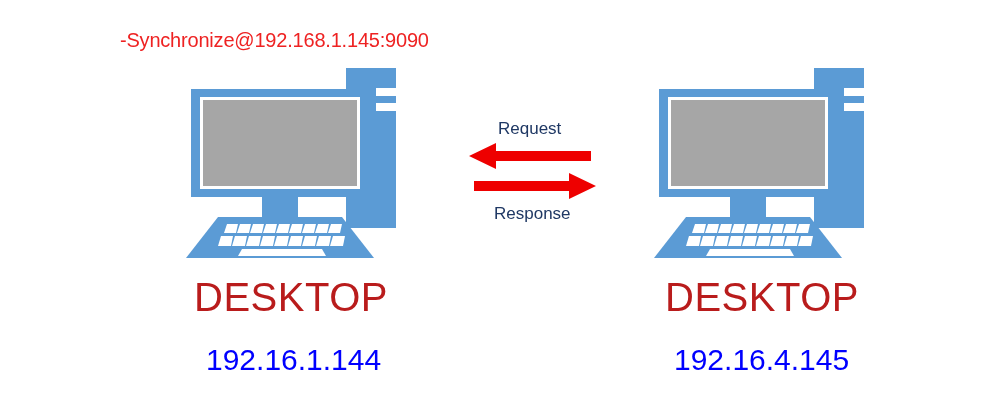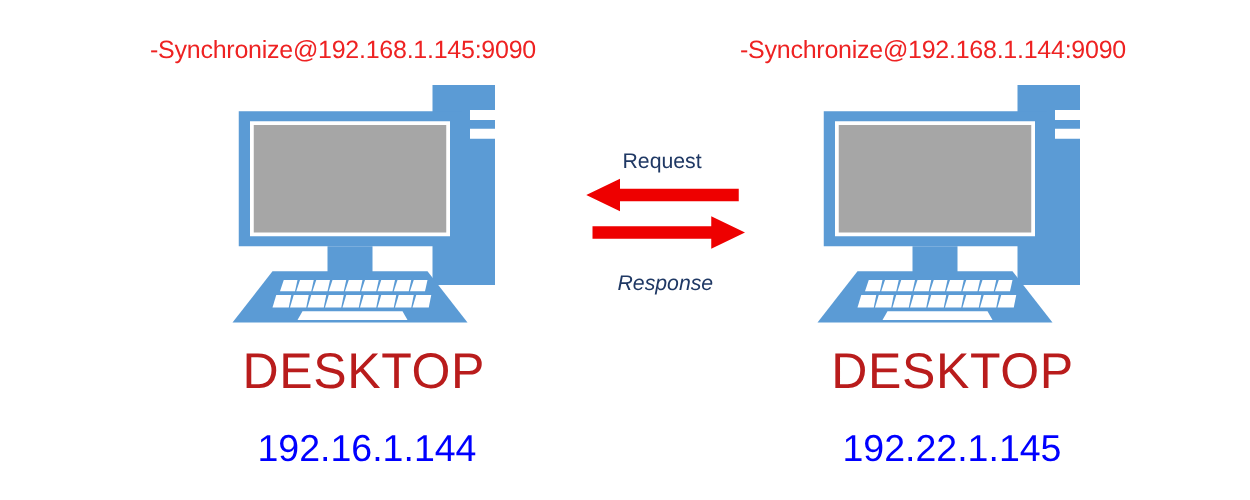--- a/index.html
+++ b/index.html
@@ -54,21 +54,21 @@
 
   .flow-label {
     position: absolute;
     color: #1f3864;
     font-size: 17px;
     font-family: "Liberation Sans", sans-serif;
     white-space: nowrap;
     text-align: center;
   }
   #label-request  { left: 474px; top: 119px; }
-  #label-response { left: 470px; top: 217px; font-style: italic; }
+  #label-response { left: 470px; top: 204px; }
 
   
   .arrow-svg {
     position: absolute;
     left: 440px;
   }
   #arrow-request-wrap  { top: 142px; }
   #arrow-response-wrap { top: 172px; }
 
   
@@ -80,21 +80,20 @@
   #computer-left  { left: 152px; top: 62px; }
   #computer-right { left: 620px; top: 62px; }
 </style>
 </head>
 <body>
 
 <div id="canvas">
 
   <div class="sync-label" id="sync-left">-Synchronize@192.168.1.145:9090</div>
 
-  <div class="sync-label" id="sync-right">-Synchronize@192.168.1.144:9090</div>
 
   <div class="computer" id="computer-left">
     <svg width="220" height="200" viewBox="0 0 220 200" xmlns="http://www.w3.org/2000/svg">
 
       <g>
         <rect x="170" y="6" width="55" height="160" fill="#5b9bd5"></rect>
         <rect x="200" y="26" width="22" height="8" fill="#ffffff"></rect>
         <rect x="200" y="41" width="22" height="8" fill="#ffffff"></rect>
       </g>
 
@@ -193,15 +192,15 @@
       <path d="M 132 14 L 105 1 L 105 9 L 10 9 L 10 19 L 105 19 L 105 27 Z" fill="#ee0000"></path>
     </svg>
   </div>
 
   <div class="flow-label" id="label-response">Response</div>
 
   <div class="node-name" id="name-left">DESKTOP</div>
   <div class="node-ip" id="ip-left">192.16.1.144</div>
 
   <div class="node-name" id="name-right">DESKTOP</div>
-  <div class="node-ip" id="ip-right">192.22.1.145</div>
+  <div class="node-ip" id="ip-right">192.16.4.145</div>
 
 </div>
 
 </body></html>

